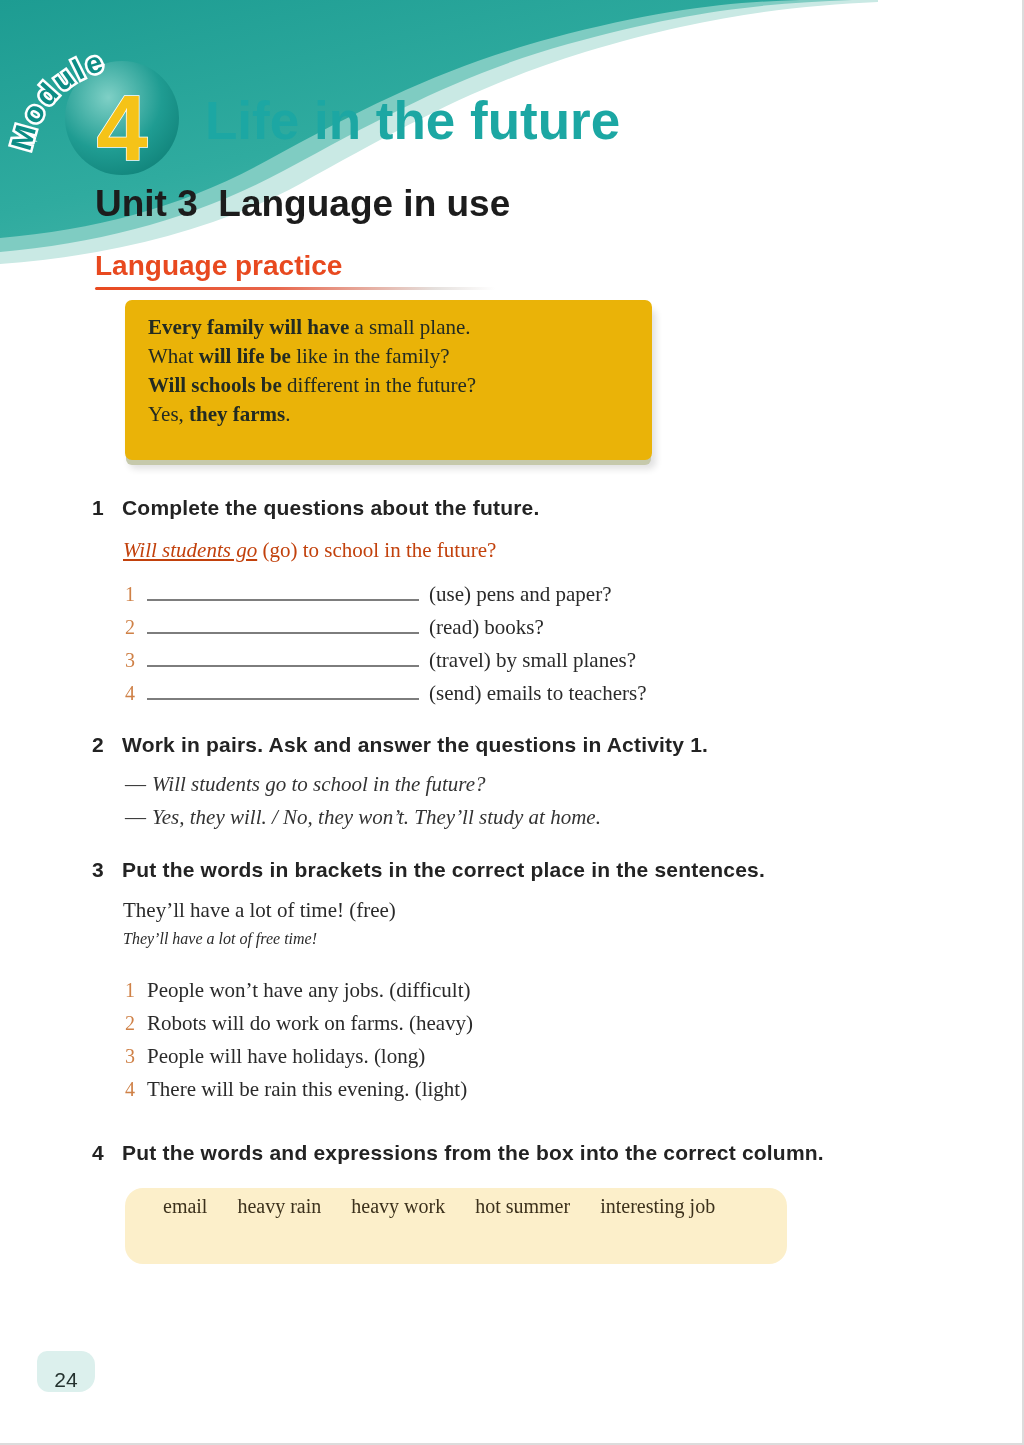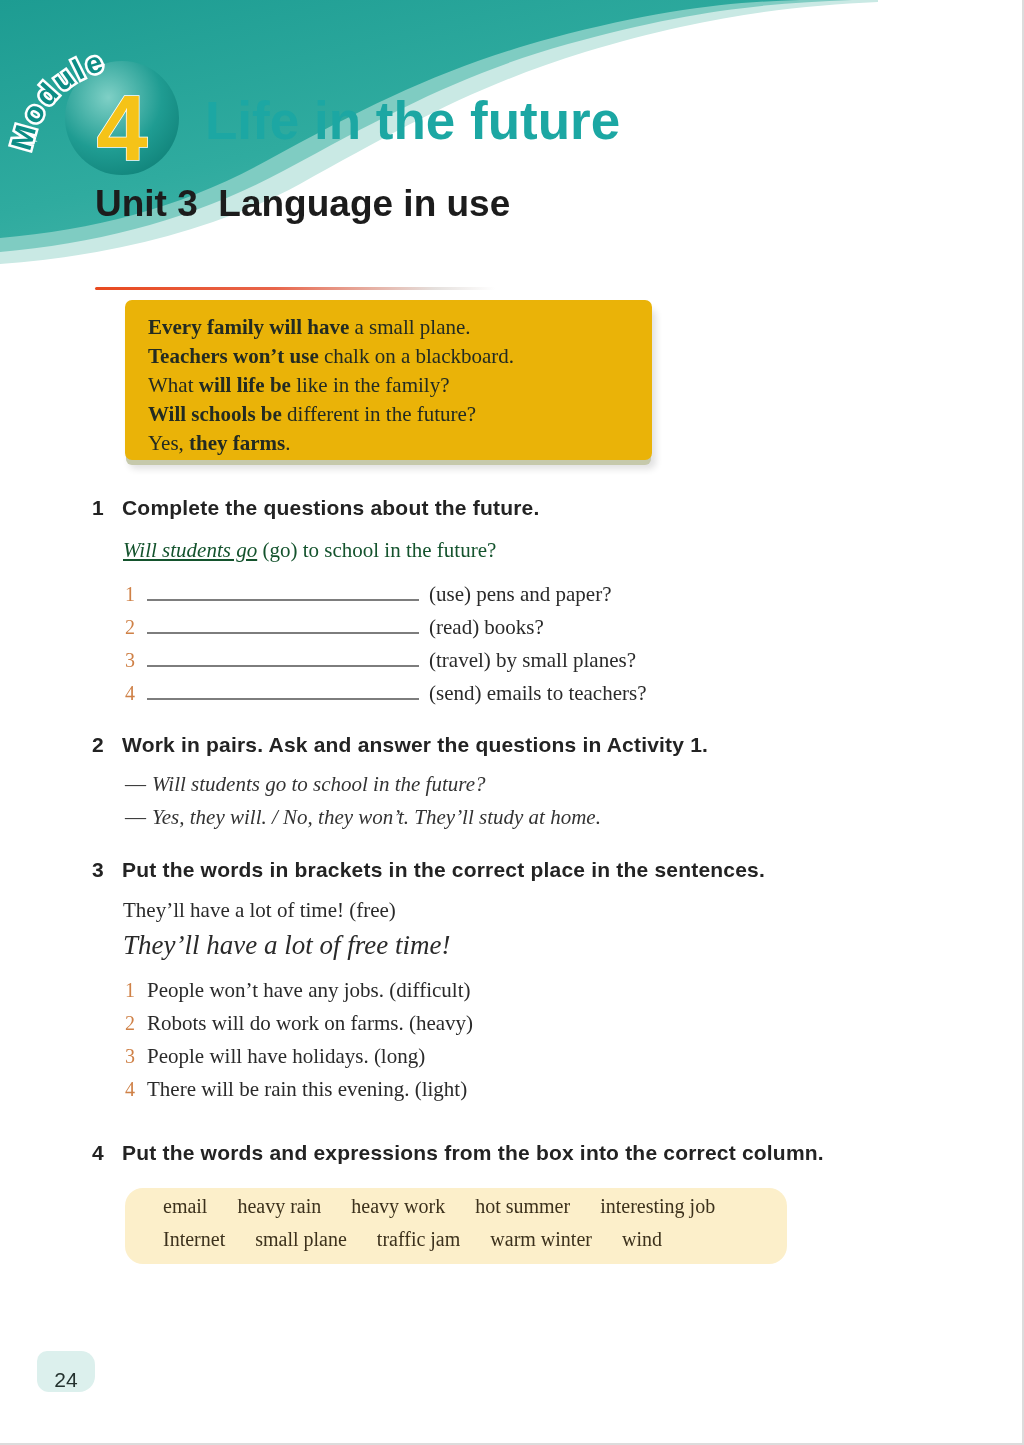--- a/index.html
+++ b/index.html
@@ -42,35 +42,35 @@
     font-size:21px; line-height:29px; color:#232b22;
   }
   .practice-box .pline b { font-weight:bold; }
   
   .act-heading {
     position:absolute; left:92px; display:flex;
     font-family:"Liberation Sans", sans-serif; font-weight:bold;
     font-size:21px; color:#232323; letter-spacing:0.2px;
   }
   .act-heading .act-num { width:30px; flex:none; }
-  .example-line { position:absolute; left:123px; font-size:21px; color:#14532d; }
+  .example-line { position:absolute; left:123px; font-size:21px; color:#c2410c; }
   .example-line .ex-ans { font-style:italic; text-decoration:underline; }
   .a-items { position:absolute; left:125px; }
   .a-items .row { display:flex; align-items:baseline; height:33px; font-size:21px; color:#2a2a2a; }
   .a-items .num { width:22px; flex:none; color:#cf8147; font-size:20px; }
   .a-items .blank {
     width:272px; height:1em; flex:none;
     border-bottom:2px solid #7d7d7d; margin-right:10px;
   }
   .dialogue { position:absolute; left:125px; }
   .dialogue .drow { display:flex; height:33px; font-size:21px; color:#333; align-items:baseline; }
   .dialogue .dash { width:27px; flex:none; }
   .dialogue .dtext { font-style:italic; }
   .ex-plain { position:absolute; left:123px; font-size:21px; color:#2a2a2a; }
-  .ex-italic { position:absolute; left:123px; font-size:27px; color:#2a2a2a; font-style:italic; }
+  .ex-italic { position:absolute; left:123px; font-size:16px; color:#2a2a2a; font-style:italic; }
   
   .word-box {
     position:absolute; left:125px; top:1188px; width:662px; height:76px;
     background:#fcefca; border-radius:18px; padding:7px 0 0 38px;
   }
   .word-box .wrow { display:flex; column-gap:30px; height:33px; align-items:baseline;
     font-size:20px; color:#3c311c; }
   
   .page-badge {
     position:absolute; left:37px; top:1351px; width:58px; height:41px;
@@ -109,25 +109,25 @@
     <circle cx="122" cy="118" r="57" fill="url(#sph)"></circle>
     <text font-family="Liberation Sans, sans-serif" font-weight="bold" font-size="29" letter-spacing="3" fill="#0c8c85" stroke="#ffffff" stroke-width="5" paint-order="stroke" style="paint-order:stroke;">
       <textPath href="#modArc" startOffset="10">Module</textPath>
     </text>
     <text x="122" y="160" text-anchor="middle" font-family="Liberation Sans, sans-serif" font-weight="bold" font-size="92" fill="#f5c318" stroke="#ffffff" stroke-width="1.5" paint-order="stroke" style="paint-order:stroke;">4</text>
   </svg>
 
   <div class="page-title">Life in the future</div>
   <div class="unit-title">Unit 3  Language in use</div>
 
+  <div class="section-heading">Language practice</div>
   <div class="section-underline"></div>
 
   <div class="practice-box">
     <div class="pline"><span></span><b>Every family will have</b><span> a small plane.</span></div>
-    <div class="pline"><span></span><b>Teachers won’t use</b><span> chalk on a blackboard.</span></div>
     <div class="pline"><span>What </span><b>will life be</b><span> like in the family?</span></div>
     <div class="pline"><span></span><b>Will schools be</b><span> different in the future?</span></div>
     <div class="pline"><span>Yes, </span><b>they farms</b><span>.</span></div>
   </div>
 
   <div class="act-heading" style="top:496px">
     <span class="act-num">1</span>
     <span class="act-text">Complete the questions about the future.</span>
   </div>
   <div class="example-line" style="top:538px">
@@ -201,26 +201,19 @@
     <span class="act-text">Put the words and expressions from the box into the correct column.</span>
   </div>
   <div class="word-box">
     <div class="wrow">
       <span>email</span>
       <span>heavy rain</span>
       <span>heavy work</span>
       <span>hot summer</span>
       <span>interesting job</span>
     </div>
-    <div class="wrow">
-      <span>Internet</span>
-      <span>small plane</span>
-      <span>traffic jam</span>
-      <span>warm winter</span>
-      <span>wind</span>
-    </div>
   </div>
 
   <div class="page-badge">
     <span>24</span>
   </div>
 
 </div>
 
 </body></html>

